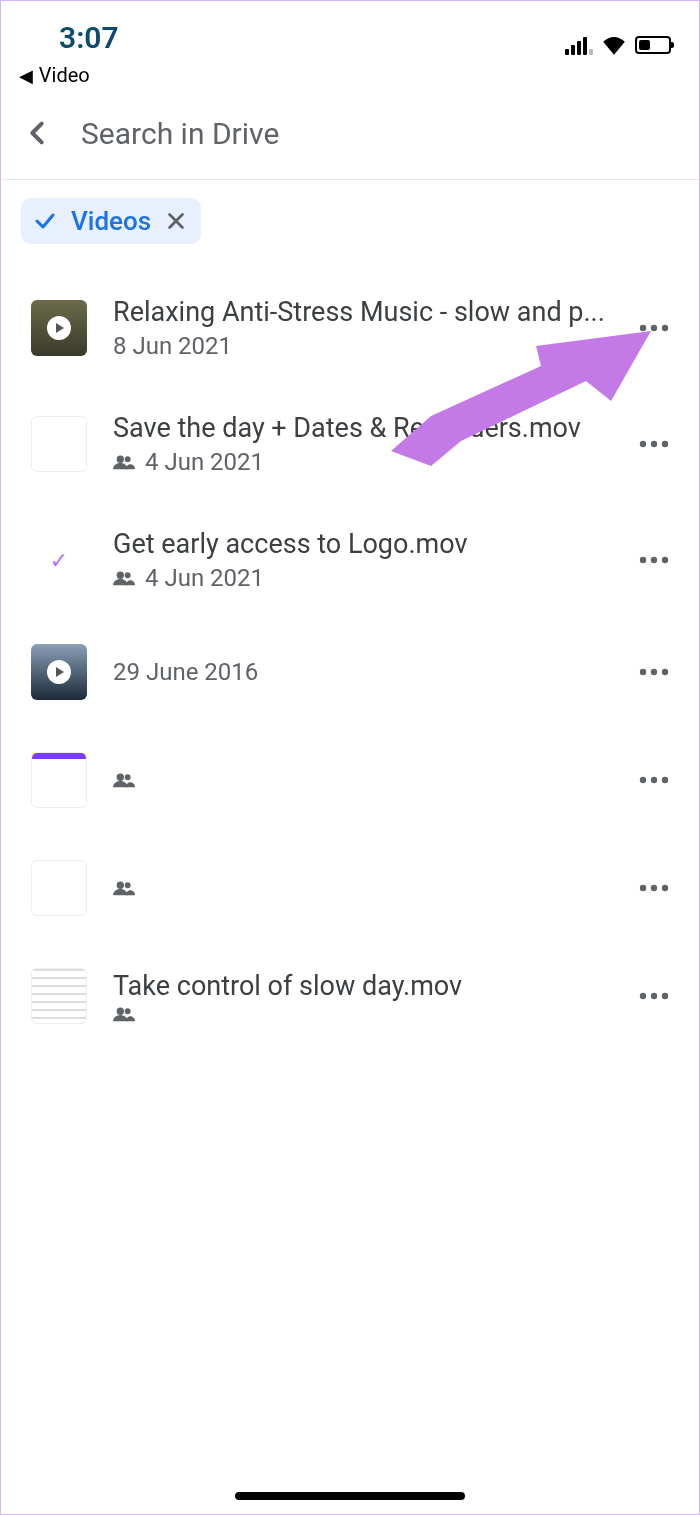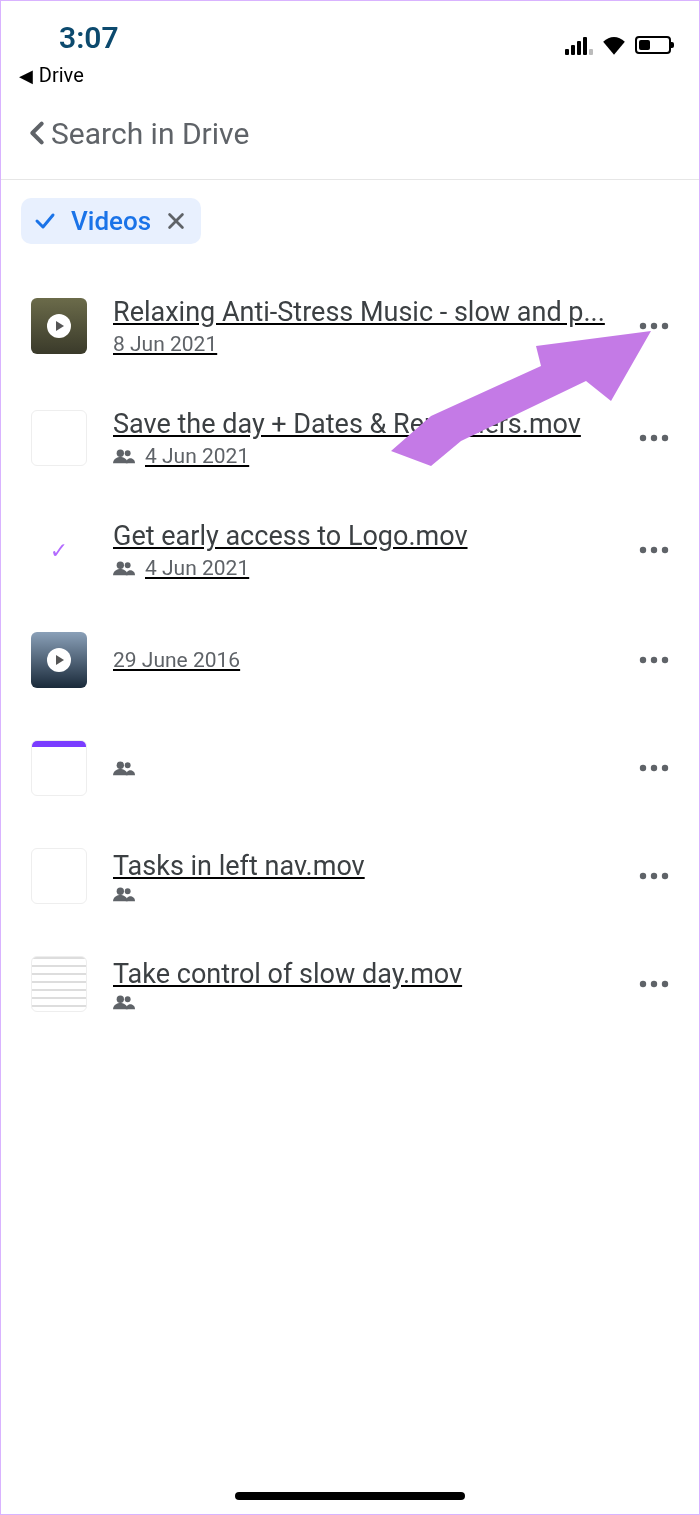--- a/index.html
+++ b/index.html
@@ -36,20 +36,21 @@
 
   
   .breadcrumb { padding: 4px 18px 0; display:flex; align-items:center; gap:6px; font-size:20px; color:#000; }
   .breadcrumb .caret { font-size:18px;}
 
   
   .search-header {
     display:flex; align-items:center;
     padding: 28px 20px 28px 22px;
     border-bottom: 1px solid #e6e6e6;
+    gap: 30px;
   }
   .back-icon svg { display:block; }
   .search-placeholder { font-size: 30px; color:#5f6368; }
 
   
   .chips-row { padding: 18px 20px 8px; }
   .chip {
     display:inline-flex; align-items:center;
     background:#e8f0fe;
     border-radius: 10px;
@@ -81,27 +82,27 @@
   .thumb.video2 .play { width:24px;height:24px;border-radius:50%;background:#fff;display:flex;align-items:center;justify-content:center;}
   .thumb.video2 .play::after{content:"";border-left:8px solid #555;border-top:5px solid transparent;border-bottom:5px solid transparent;margin-left:2px;}
   .thumb.mock1 { background:#fff; border:1px solid #eee; font-size:8px; color:#bbb; display:flex; align-items:center; justify-content:center;}
   .thumb.check { background:#fff; display:flex;align-items:center;justify-content:center;}
   .thumb.check::after{content:"✓"; color:#b36bff; font-size:22px;}
   .thumb.doc { background:#fff; border:1px solid #eee;}
   .thumb.doc-lines { background: repeating-linear-gradient(180deg,#ddd,#ddd 2px,#fff 2px,#fff 8px); border:1px solid #eee;}
   .thumb.logo { background:#fff; border:1px solid #eee; position:relative;}
   .thumb.logo::before{content:"";position:absolute;top:0;left:0;right:0;height:6px;background:#7a3cff;}
 
-  .file-meta { flex:1; min-width:0;text-decoration:underline; }
+  .file-meta { flex:1; min-width:0; }
   .file-title {
     font-size: 27px; color:#3c4043;
     white-space: nowrap; overflow:hidden; text-overflow: ellipsis;
     margin-bottom: 4px;
   }
-  .file-sub { display:flex; align-items:center; gap:10px; color:#5f6368; font-size:21px; }
+  .file-sub { display:flex; align-items:center; gap:10px; color:#5f6368; font-size:24px; }
   .shared-icon svg { display:block; }
 
   .more-menu { flex-shrink:0; padding:8px; }
   .more-menu svg { display:block; }
 
   
   .arrow-annotation {
     position:absolute;
     left: 390px; top: 330px;
     pointer-events:none;
@@ -132,21 +133,21 @@
         </svg>
     </div>
     <div class="battery-icon">
       <div class="battery-fill"></div>
     </div>
   </div>
 </div>
 
 <div class="breadcrumb">
   <span class="caret">◀</span>
-  <span>Drive</span>
+  <span>Video</span>
 </div>
 
 <div class="search-header">
   <div class="back-icon">
     <svg width="28" height="36" viewBox="0 0 24 24">
         <path d="M16 4 L8 12 L16 20" stroke="#5f6368" stroke-width="3.5" fill="none" stroke-linecap="round" stroke-linejoin="round"></path>
       </svg>
   </div>
   <div class="search-placeholder">Search in Drive</div>
 </div>
@@ -269,21 +270,20 @@
         <svg width="30" height="8" viewBox="0 0 30 8">
           <circle cx="4" cy="4" r="3.2" fill="#5f6368"></circle>
           <circle cx="15" cy="4" r="3.2" fill="#5f6368"></circle>
           <circle cx="26" cy="4" r="3.2" fill="#5f6368"></circle>
         </svg>
       </div>
     </div>
     <div class="file-row">
       <div class="thumb doc"></div>
       <div class="file-meta">
-        <div class="file-title">Tasks in left nav.mov</div>
         <div class="file-sub">
           <span class="shared-icon">
             <svg width="22" height="16" viewBox="0 0 24 16">
               <circle cx="8" cy="5" r="4" fill="#5f6368"></circle>
               <circle cx="16" cy="5" r="3.2" fill="#5f6368"></circle>
               <path d="M0 16 C0 11 5 9 8 9 C11 9 16 11 16 16 Z" fill="#5f6368"></path>
               <path d="M14 16 C14 12 17 10.5 19 10.5 C21 10.5 24 12 24 16 Z" fill="#5f6368"></path>
             </svg>
           </span>
         </div>

